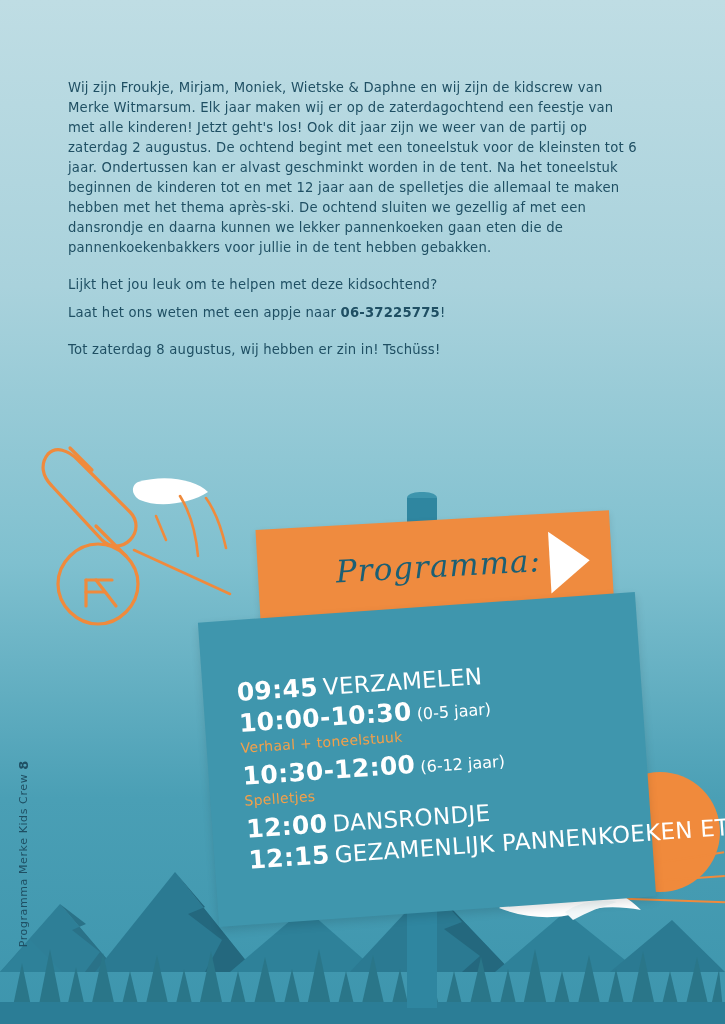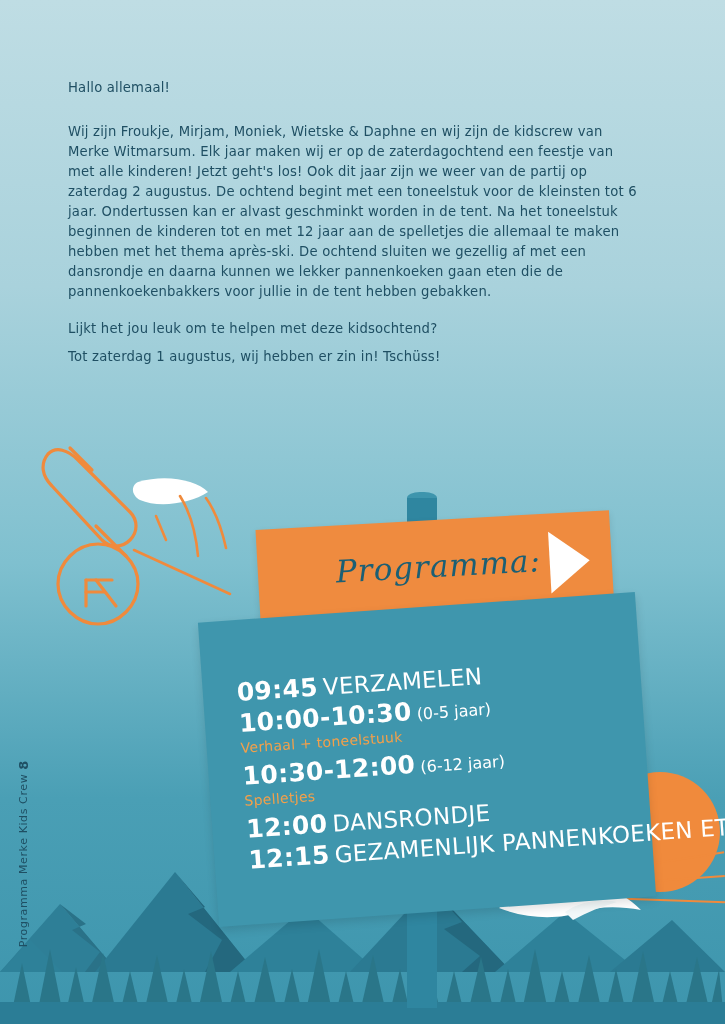--- a/index.html
+++ b/index.html
@@ -276,24 +276,24 @@
     <path d="M108,52 C136,44 166,50 178,62 C160,74 128,78 110,70 C102,66 100,56 108,52 Z" fill="#ffffff"></path>
     <g fill="none" stroke="#f08a3c" stroke-width="2.6" stroke-linecap="round">
       <path d="M150,66 C160,82 166,104 168,126"></path>
       <path d="M176,68 C186,82 192,100 196,118"></path>
       <path d="M126,86 L136,110"></path>
       <path d="M104,120 L200,164"></path>
     </g>
   </svg>
 
   <div class="letter">
-    <p class="greeting">Hallo allemaal!</p>
     <p>Wij zijn Froukje, Mirjam, Moniek, Wietske &amp; Daphne en wij zijn de kidscrew van Merke Witmarsum. Elk jaar maken wij er op de zaterdagochtend een feestje van met alle kinderen! Jetzt geht's los! Ook dit jaar zijn we weer van de partij op zaterdag 2 augustus. De ochtend begint met een toneelstuk voor de kleinsten tot 6 jaar. Ondertussen kan er alvast geschminkt worden in de tent. Na het toneelstuk beginnen de kinderen tot en met 12 jaar aan de spelletjes die allemaal te maken hebben met het thema après-ski. De ochtend sluiten we gezellig af met een dansrondje en daarna kunnen we lekker pannenkoeken gaan eten die de pannenkoekenbakkers voor jullie in de tent hebben gebakken.</p>
     <p class="tight">Lijkt het jou leuk om te helpen met deze kidsochtend?</p>
-    <p>Tot zaterdag 1 augustus, wij hebben er zin in! Tschüss!</p>
+    <p><span>Laat het ons weten met een appje naar </span><span class="phone">06-37225775</span><span>!</span></p>
+    <p>Tot zaterdag 8 augustus, wij hebben er zin in! Tschüss!</p>
   </div>
 
   <div class="side-text">
     <span>Programma Merke Kids Crew</span>
     <span class="pagenum">8</span>
   </div>
 
   <div class="post-top"></div>
   <div class="post"></div>
 

